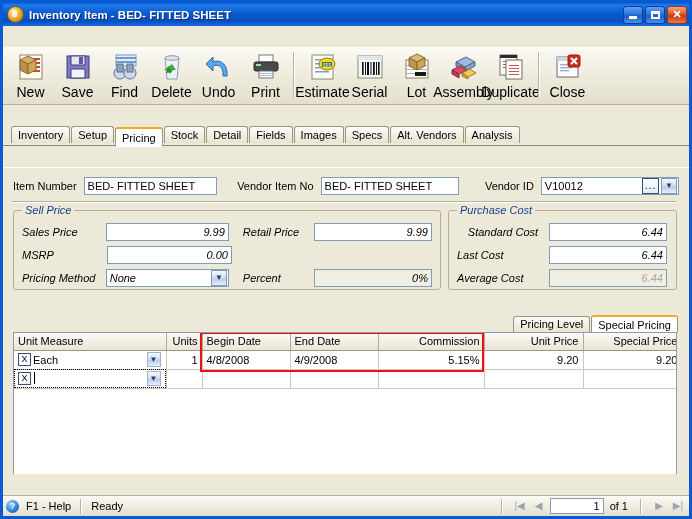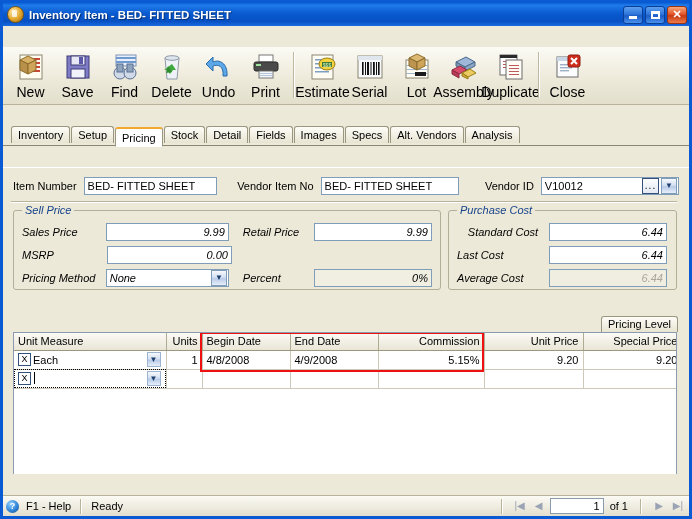--- a/index.html
+++ b/index.html
@@ -496,20 +496,21 @@
         </div>
         <div class="fld-row">
           <div class="lab" style="width:92px;">Average Cost</div>
           <div class="txtbox num dis" style="width:118px;">6.44</div>
         </div>
       </div>
     </div>
 
     <div class="subtabs">
       <div class="subtab">Pricing Level</div>
+      <div class="subtab active">Special Pricing</div>
     </div>
 
     <div class="gridwrap">
       <table class="grid">
         <colgroup>
           <col style="width:152px">
             <col style="width:36px">
             <col style="width:88px">
           <col style="width:88px">
             <col style="width:106px">

